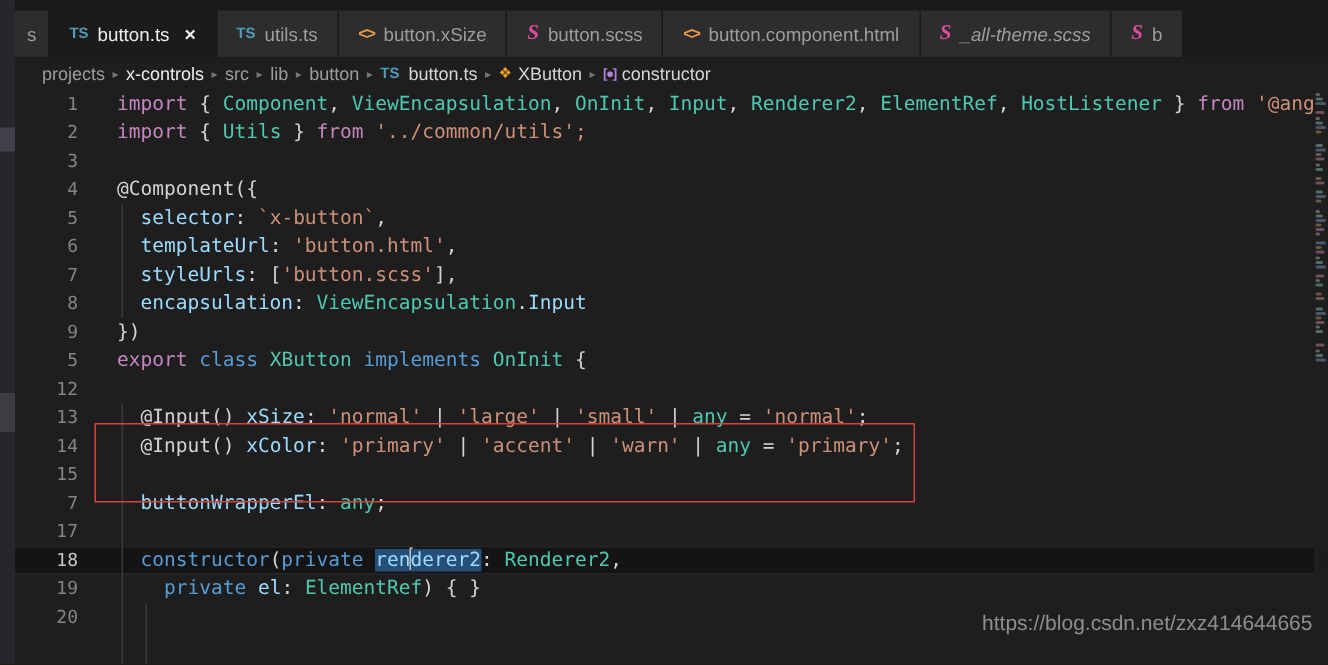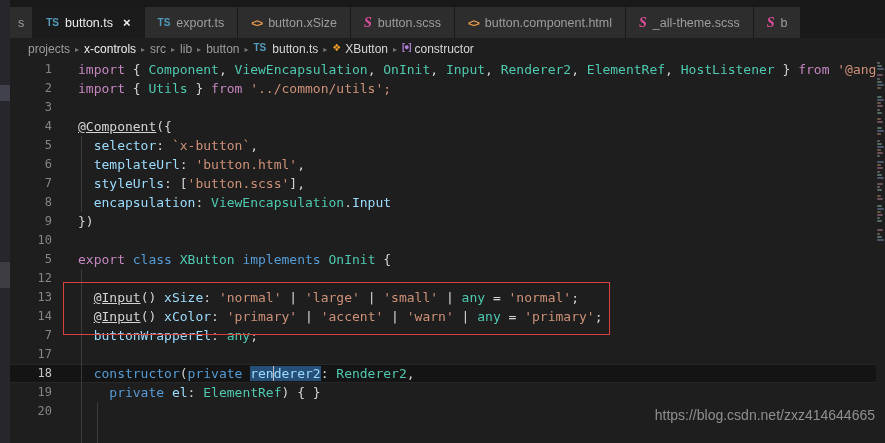--- a/index.html
+++ b/index.html
@@ -10,51 +10,51 @@
   .left-strip{position:absolute;left:0;top:0;width:10px;height:443px;background:#26262b;z-index:5;}
   .strip-block-a{position:absolute;left:0;top:85px;width:10px;height:16px;background:#41414d;}
   .strip-block-b{position:absolute;left:0;top:262px;width:10px;height:26px;background:#3d3d42;}
 
   
   .tabbar{position:absolute;left:10px;top:0;right:0;height:38px;background:#191919;
           display:flex;align-items:flex-end;overflow:hidden;}
   .tab{height:31px;display:flex;align-items:center;padding:0 13px;background:#2d2d2d;
        color:#9d9d9d;font-size:12.5px;border-right:1px solid #191919;white-space:nowrap;cursor:pointer;flex:none;}
   .tab.active{background:#1b1b1b;color:#ececec;}
-  .tab.preview .tab-label{}
+  .tab.preview .tab-label{font-style:italic;}
   .tab.fragment{padding:0 8px;}
   .tab-close{margin-left:10px;color:#f0f0f0;font-size:13px;font-weight:bold;line-height:1;}
   .ic{margin-right:6px;flex:none;}
   .ic-ts{color:#519aba;font-weight:bold;font-size:10px;}
   .ic-html{color:#e8984a;font-weight:bold;font-size:11px;letter-spacing:-1px;}
   .ic-sass{color:#dd4e9a;font-family:"Liberation Serif",serif;font-style:italic;font-weight:bold;font-size:14px;}
   .ic-class{color:#ee9d28;font-size:10px;margin-right:4px;}
   .ic-method{color:#b180d7;font-size:9px;margin-right:4px;font-weight:bold;letter-spacing:-1px;}
 
   
   .breadcrumb{position:absolute;left:10px;top:38px;right:0;height:22px;background:#1e1e1e;
               display:flex;align-items:center;padding-left:18px;font-size:12px;color:#9d9d9d;overflow:hidden;}
-  .crumb{display:flex;cursor:pointer;}
+  .crumb{display:flex;align-items:center;cursor:pointer;}
   .crumb-sep{margin:0 5px;color:#767676;font-size:8px;}
   .crumb.bold .crumb-label{color:#ededed;font-weight:normal;}
   .crumb.bright .crumb-label{color:#d6d6d6;}
 
   
   .editor{position:absolute;left:0;top:60px;right:0;bottom:0;
           font-family:"DejaVu Sans Mono","Liberation Mono",monospace;font-size:13px;line-height:19px;}
   .code-rows{position:absolute;left:0;top:0;right:0;bottom:0;overflow:hidden;}
   .line{position:relative;height:19px;display:flex;white-space:pre;}
   .num{flex:none;width:42px;margin-left:10px;text-align:right;color:#858585;font-size:12px;line-height:19px;}
   .code{flex:none;margin-left:26px;}
   .line.current{background:rgba(0,0,0,0.30);
                 box-shadow:inset 0 1px 0 rgba(255,255,255,0.08), inset 0 -1px 0 rgba(255,255,255,0.08);}
   .line.current .num{color:#c6c6c6;}
 
   .c-k{color:#c586c0;} .c-b{color:#569cd6;} .c-t{color:#4ec9b0;}
-  .c-v{color:#9cdcfe;} .c-s{color:#ce9178;} .c-p{color:#d4d4d4;} .c-dec{color:#d4d4d4;text-decoration:underline;}
+  .c-v{color:#9cdcfe;} .c-s{color:#ce9178;} .c-p{color:#d4d4d4;} .c-dec{color:#d4d4d4;}
   .sel{background:#264f78;}
   .caret{display:inline-block;width:2px;height:15px;background:#c0c0c0;vertical-align:middle;margin:0 -1px 2px -1px;}
 
   .guide{position:absolute;width:1px;background:#3a3a3a;z-index:1;}
   .guide-1{left:81px;top:76px;height:76px;}
   .guide-2{left:81px;top:209px;height:174px;}
   .guide-3{left:97px;top:342px;height:41px;}
 
   .red-box{position:absolute;left:63px;top:222px;width:545px;height:51px;
            border:1.5px solid #d9413d;z-index:3;}
@@ -79,21 +79,21 @@
       <div class="tab fragment">
         <span class="tab-label">s</span>
       </div>
       <div class="tab active">
         <span class="ic ic-ts">TS</span>
         <span class="tab-label">button.ts</span>
         <span class="tab-close">×</span>
       </div>
       <div class="tab inactive">
         <span class="ic ic-ts">TS</span>
-        <span class="tab-label">export.ts</span>
+        <span class="tab-label">utils.ts</span>
       </div>
       <div class="tab inactive">
         <span class="ic ic-html">&lt;&gt;</span>
         <span class="tab-label">button.xSize</span>
       </div>
       <div class="tab inactive">
         <span class="ic ic-sass">S</span>
         <span class="tab-label">button.scss</span>
       </div>
       <div class="tab inactive">
@@ -151,25 +151,25 @@
     <div class="code-rows">
         <div class="line"><span class="num">1</span><span class="code"><span class="c-k">import</span><span class="c-p"> { </span><span class="c-t">Component</span><span class="c-p">, </span><span class="c-t">ViewEncapsulation</span><span class="c-p">, </span><span class="c-t">OnInit</span><span class="c-p">, </span><span class="c-t">Input</span><span class="c-p">, </span><span class="c-t">Renderer2</span><span class="c-p">, </span><span class="c-t">ElementRef</span><span class="c-p">, </span><span class="c-t">HostListener</span><span class="c-p"> } </span><span class="c-k">from</span><span class="c-p"> </span><span class="c-s">'@angular/core';</span></span></div>
         <div class="line"><span class="num">2</span><span class="code"><span class="c-k">import</span><span class="c-p"> { </span><span class="c-t">Utils</span><span class="c-p"> } </span><span class="c-k">from</span><span class="c-p"> </span><span class="c-s">'../common/utils';</span></span></div>
         <div class="line"><span class="num">3</span><span class="code"></span></div>
         <div class="line"><span class="num">4</span><span class="code"><span class="c-dec">@Component</span><span class="c-p">({</span></span></div>
         <div class="line"><span class="num">5</span><span class="code"><span class="c-p">  </span><span class="c-v">selector</span><span class="c-p">: </span><span class="c-s">`x-button`</span><span class="c-p">,</span></span></div>
         <div class="line"><span class="num">6</span><span class="code"><span class="c-p">  </span><span class="c-v">templateUrl</span><span class="c-p">: </span><span class="c-s">'button.html'</span><span class="c-p">,</span></span></div>
         <div class="line"><span class="num">7</span><span class="code"><span class="c-p">  </span><span class="c-v">styleUrls</span><span class="c-p">: [</span><span class="c-s">'button.scss'</span><span class="c-p">],</span></span></div>
         <div class="line"><span class="num">8</span><span class="code"><span class="c-p">  </span><span class="c-v">encapsulation</span><span class="c-p">: </span><span class="c-t">ViewEncapsulation</span><span class="c-p">.</span><span class="c-v">Input</span></span></div>
         <div class="line"><span class="num">9</span><span class="code"><span class="c-p">})</span></span></div>
-        <div class="line"><span class="num">10</span><span class="code"></span></div>
         <div class="line"><span class="num">5</span><span class="code"><span class="c-k">export</span><span class="c-p"> </span><span class="c-b">class</span><span class="c-p"> </span><span class="c-t">XButton</span><span class="c-p"> </span><span class="c-b">implements</span><span class="c-p"> </span><span class="c-t">OnInit</span><span class="c-p"> {</span></span></div>
         <div class="line"><span class="num">12</span><span class="code"></span></div>
         <div class="line"><span class="num">13</span><span class="code"><span class="c-p">  </span><span class="c-dec">@Input</span><span class="c-p">() </span><span class="c-v">xSize</span><span class="c-p">: </span><span class="c-s">'normal'</span><span class="c-p"> | </span><span class="c-s">'large'</span><span class="c-p"> | </span><span class="c-s">'small'</span><span class="c-p"> | </span><span class="c-t">any</span><span class="c-p"> = </span><span class="c-s">'normal'</span><span class="c-p">;</span></span></div>
         <div class="line"><span class="num">14</span><span class="code"><span class="c-p">  </span><span class="c-dec">@Input</span><span class="c-p">() </span><span class="c-v">xColor</span><span class="c-p">: </span><span class="c-s">'primary'</span><span class="c-p"> | </span><span class="c-s">'accent'</span><span class="c-p"> | </span><span class="c-s">'warn'</span><span class="c-p"> | </span><span class="c-t">any</span><span class="c-p"> = </span><span class="c-s">'primary'</span><span class="c-p">;</span></span></div>
+        <div class="line"><span class="num">15</span><span class="code"></span></div>
         <div class="line"><span class="num">7</span><span class="code"><span class="c-p">  </span><span class="c-v">buttonWrapperEl</span><span class="c-p">: </span><span class="c-t">any</span><span class="c-p">;</span></span></div>
         <div class="line"><span class="num">17</span><span class="code"></span></div>
         <div class="line current"><span class="num">18</span><span class="code"><span class="c-p">  </span><span class="c-b">constructor</span><span class="c-p">(</span><span class="c-b">private</span><span class="c-p"> </span><span class="c-v sel">ren</span><span class="caret"></span><span class="c-v sel">derer2</span><span class="c-p">: </span><span class="c-t">Renderer2</span><span class="c-p">,</span></span></div>
         <div class="line"><span class="num">19</span><span class="code"><span class="c-p">    </span><span class="c-b">private</span><span class="c-p"> </span><span class="c-v">el</span><span class="c-p">: </span><span class="c-t">ElementRef</span><span class="c-p">) { }</span></span></div>
         <div class="line"><span class="num">20</span><span class="code"></span></div>
       </div>
     <div class="guide guide-1"></div>
     <div class="guide guide-2"></div>
     <div class="guide guide-3"></div>
     <div class="red-box"></div>

